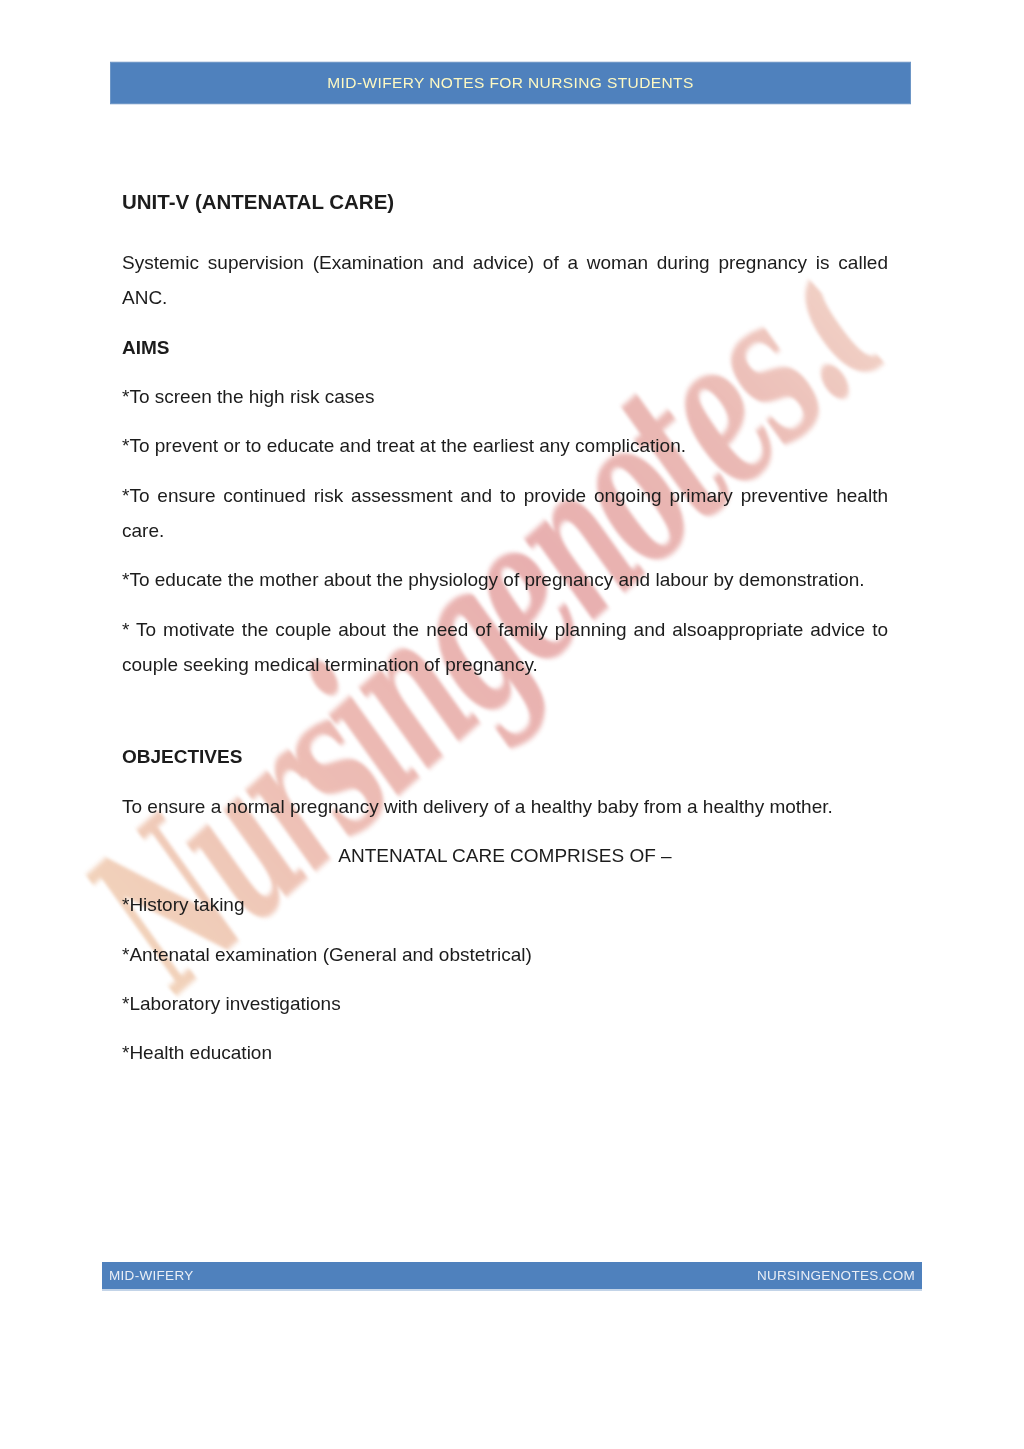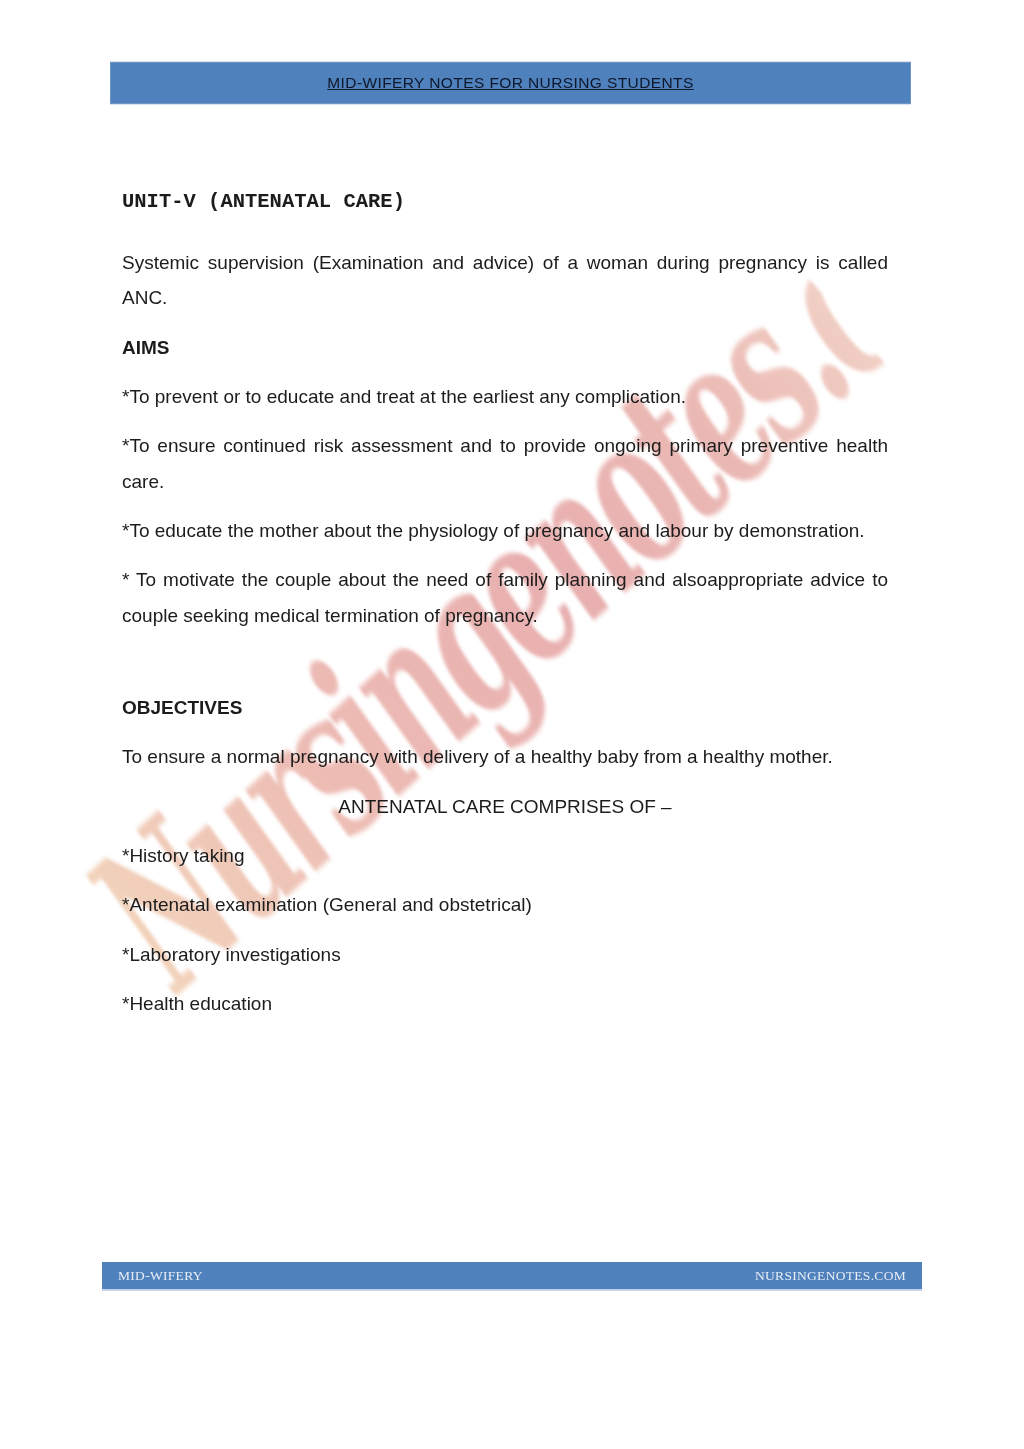--- a/index.html
+++ b/index.html
@@ -26,25 +26,24 @@
     background: #4f81bd;
     border: 1px solid #6d96c6;
     box-shadow: 0 1px 0 #d9e2ef, 0 -1px 0 #d9e2ef;
     display: flex;
     align-items: center;
     justify-content: center;
     box-sizing: border-box;
     z-index: 2;
   }
   .header-bar .header-title {
-    color: #0f172a;
+    color: #fef9c3;
     font-size: 15.5px;
     letter-spacing: 0.4px;
     white-space: nowrap;
-    text-decoration: underline;
   }
 
   
   .watermark {
     position: absolute;
     left: 6px;
     top: 555px;
     width: 950px;
     text-align: center;
     white-space: nowrap;
@@ -78,21 +77,20 @@
     z-index: 1;
   }
   .content p {
     margin: 0 12px 14px 0;
   }
   .doc-title {
     font-weight: bold;
     font-size: 20.5px;
     margin: 0 0 24px 0 !important;
     text-align: left;
-    font-family: Liberation Mono, monospace;
   }
   .section-heading {
     font-weight: bold;
     text-align: left;
   }
   .objectives-gap {
     margin-top: 57px !important;
   }
   .plain-heading {
     text-align: center;
@@ -103,24 +101,23 @@
     position: absolute;
     left: 102px;
     top: 1262px;
     width: 820px;
     height: 29px;
     background: #4f81bd;
     border-bottom: 2px solid #c3d4e8;
     display: flex;
     align-items: center;
     justify-content: space-between;
-    padding: 0 16px;
+    padding: 0 7px;
     box-sizing: border-box;
     z-index: 2;
-    font-family: Liberation Serif, serif;
   }
   .footer-bar span {
     color: #e9eef6;
     font-size: 13.5px;
     letter-spacing: 0.3px;
     white-space: nowrap;
   }
 </style>
 </head>
 <body>
@@ -133,20 +130,21 @@
 
   <div class="watermark">Nursingenotes.com</div>
 
   <div class="content">
     <p class="doc-title">UNIT-V (ANTENATAL CARE)</p>
 
     <p>Systemic supervision (Examination and advice) of a woman during pregnancy is called ANC.</p>
 
     <p class="section-heading">AIMS</p>
 
+    <p>*To screen the high risk cases</p>
     <p>*To prevent or to educate and treat at the earliest any complication.</p>
     <p>*To ensure continued risk assessment and to provide ongoing primary preventive health care.</p>
     <p>*To educate the mother about the physiology of pregnancy and labour by demonstration.</p>
     <p>* To motivate the couple about the need of family planning and alsoappropriate advice to couple seeking medical termination of pregnancy.</p>
 
     <p class="section-heading objectives-gap">OBJECTIVES</p>
 
     <p>To ensure a normal pregnancy with delivery of a healthy baby from a healthy mother.</p>
 
     <p class="plain-heading">ANTENATAL CARE COMPRISES OF –</p>

